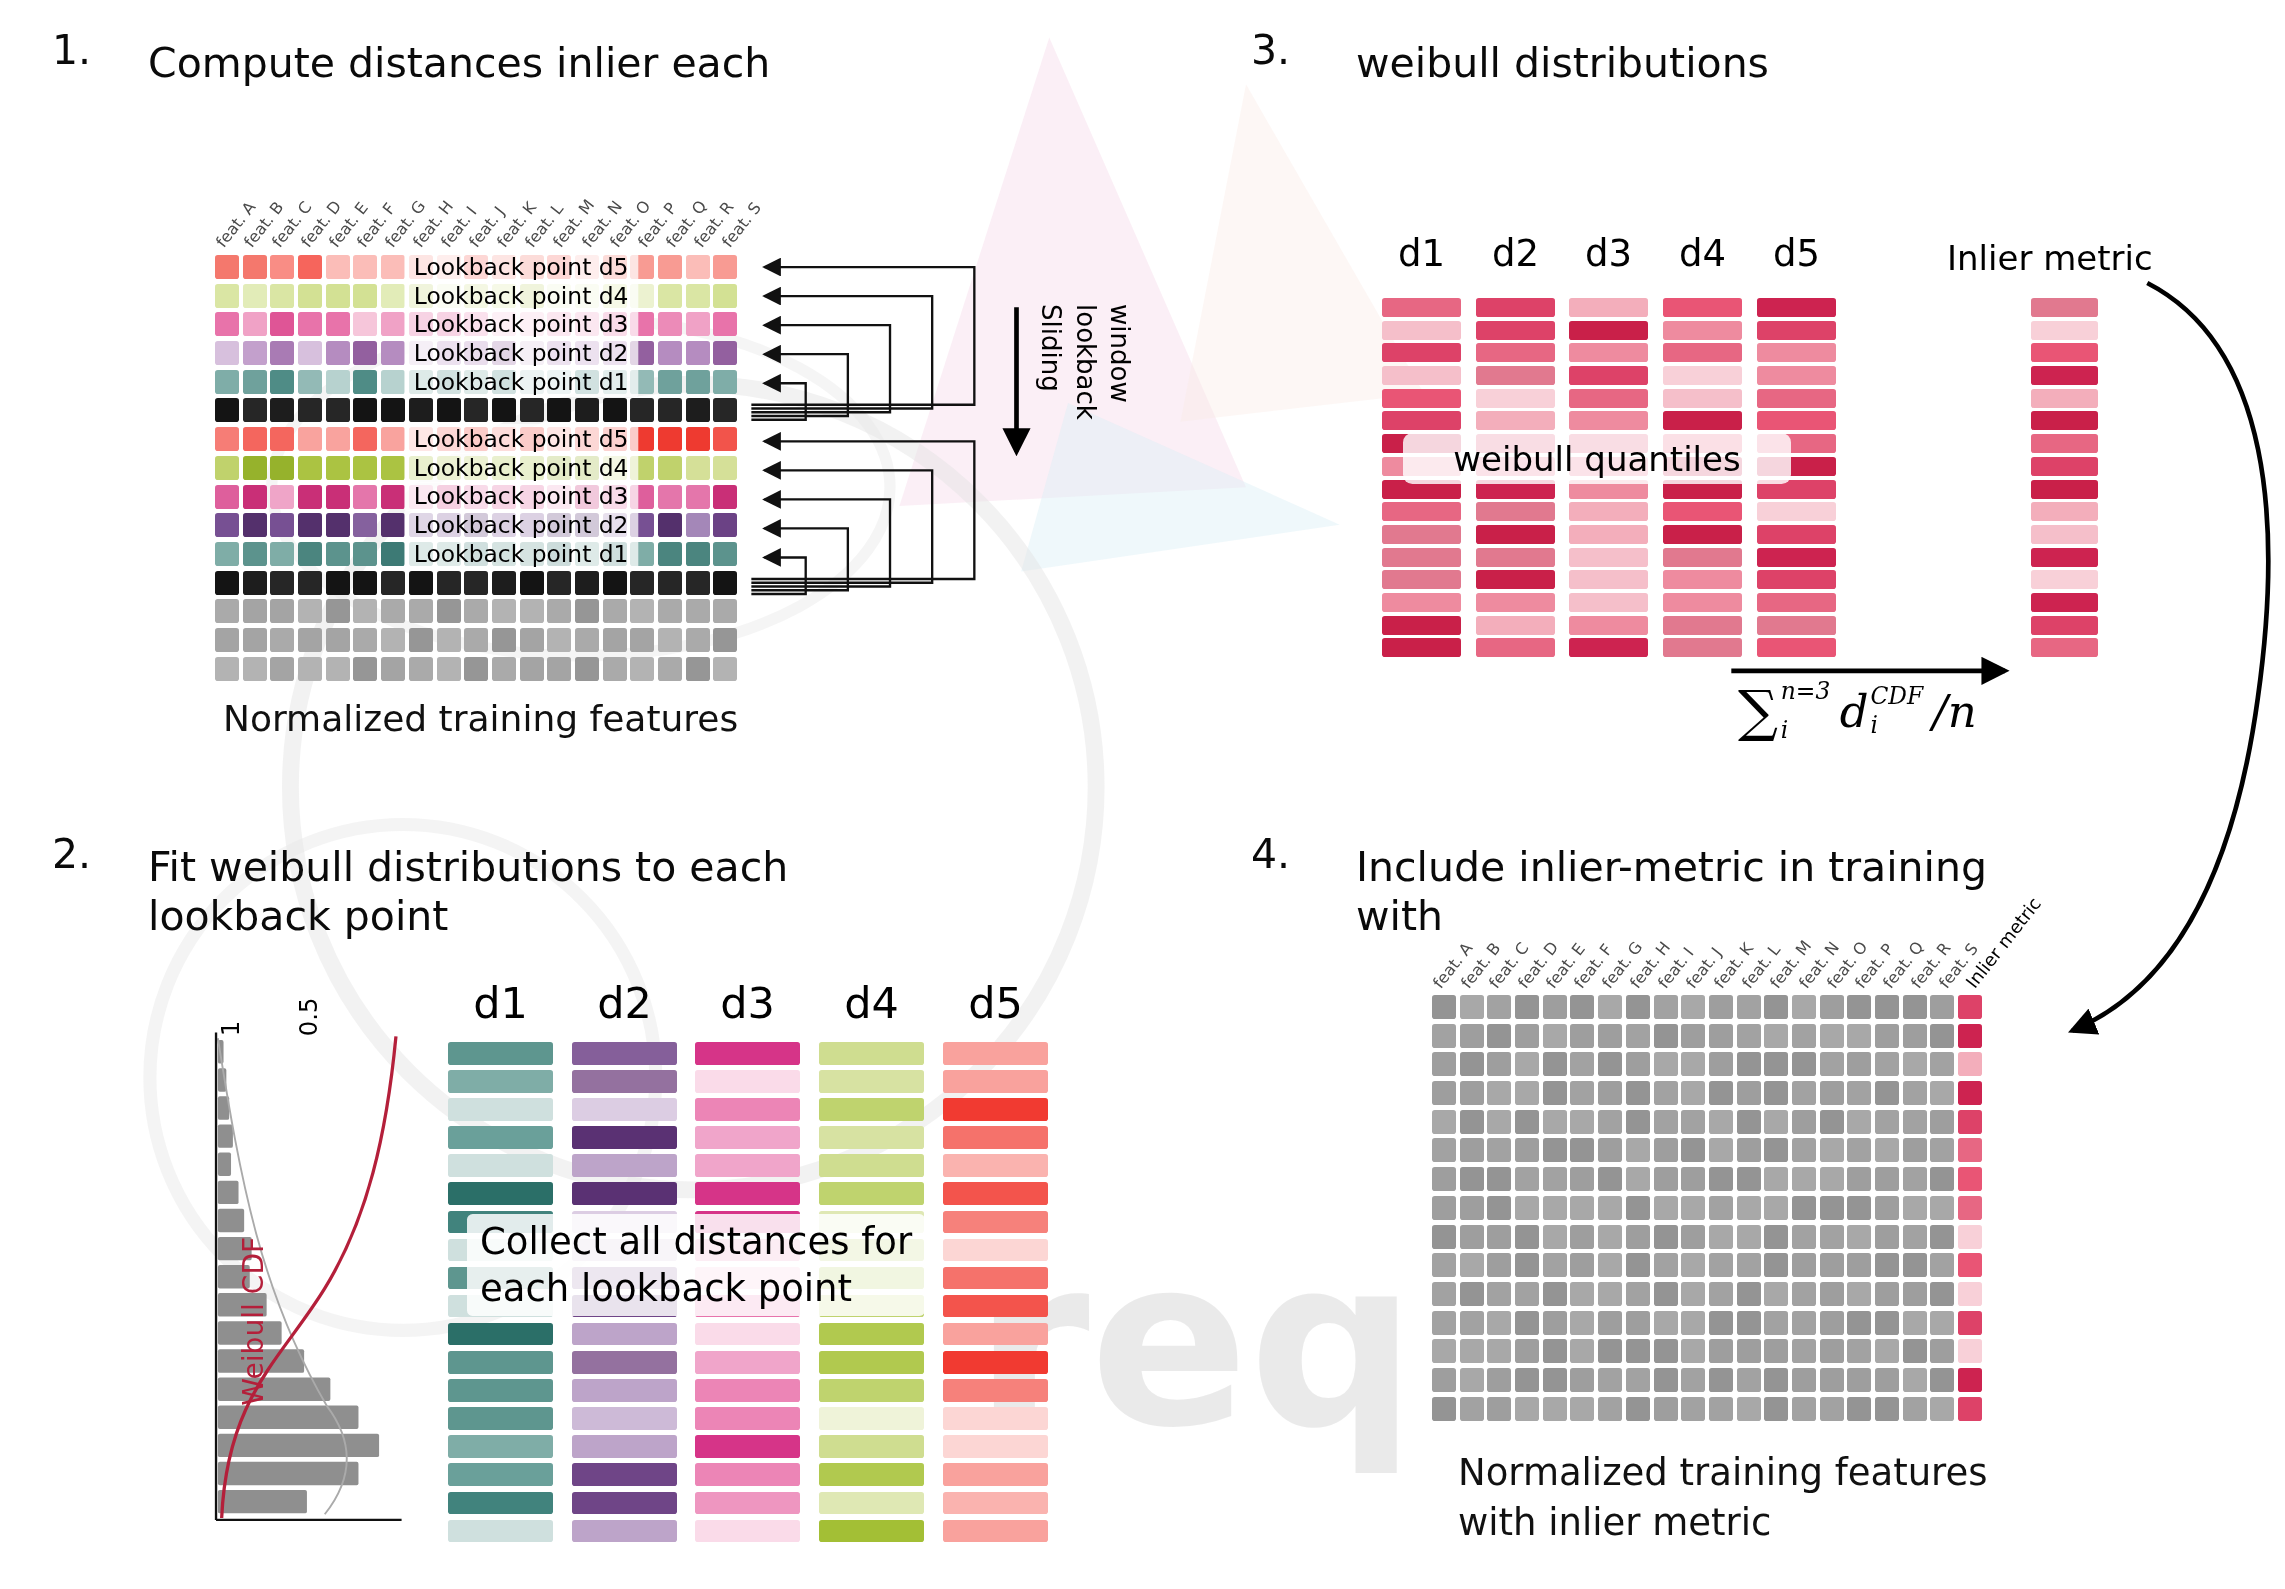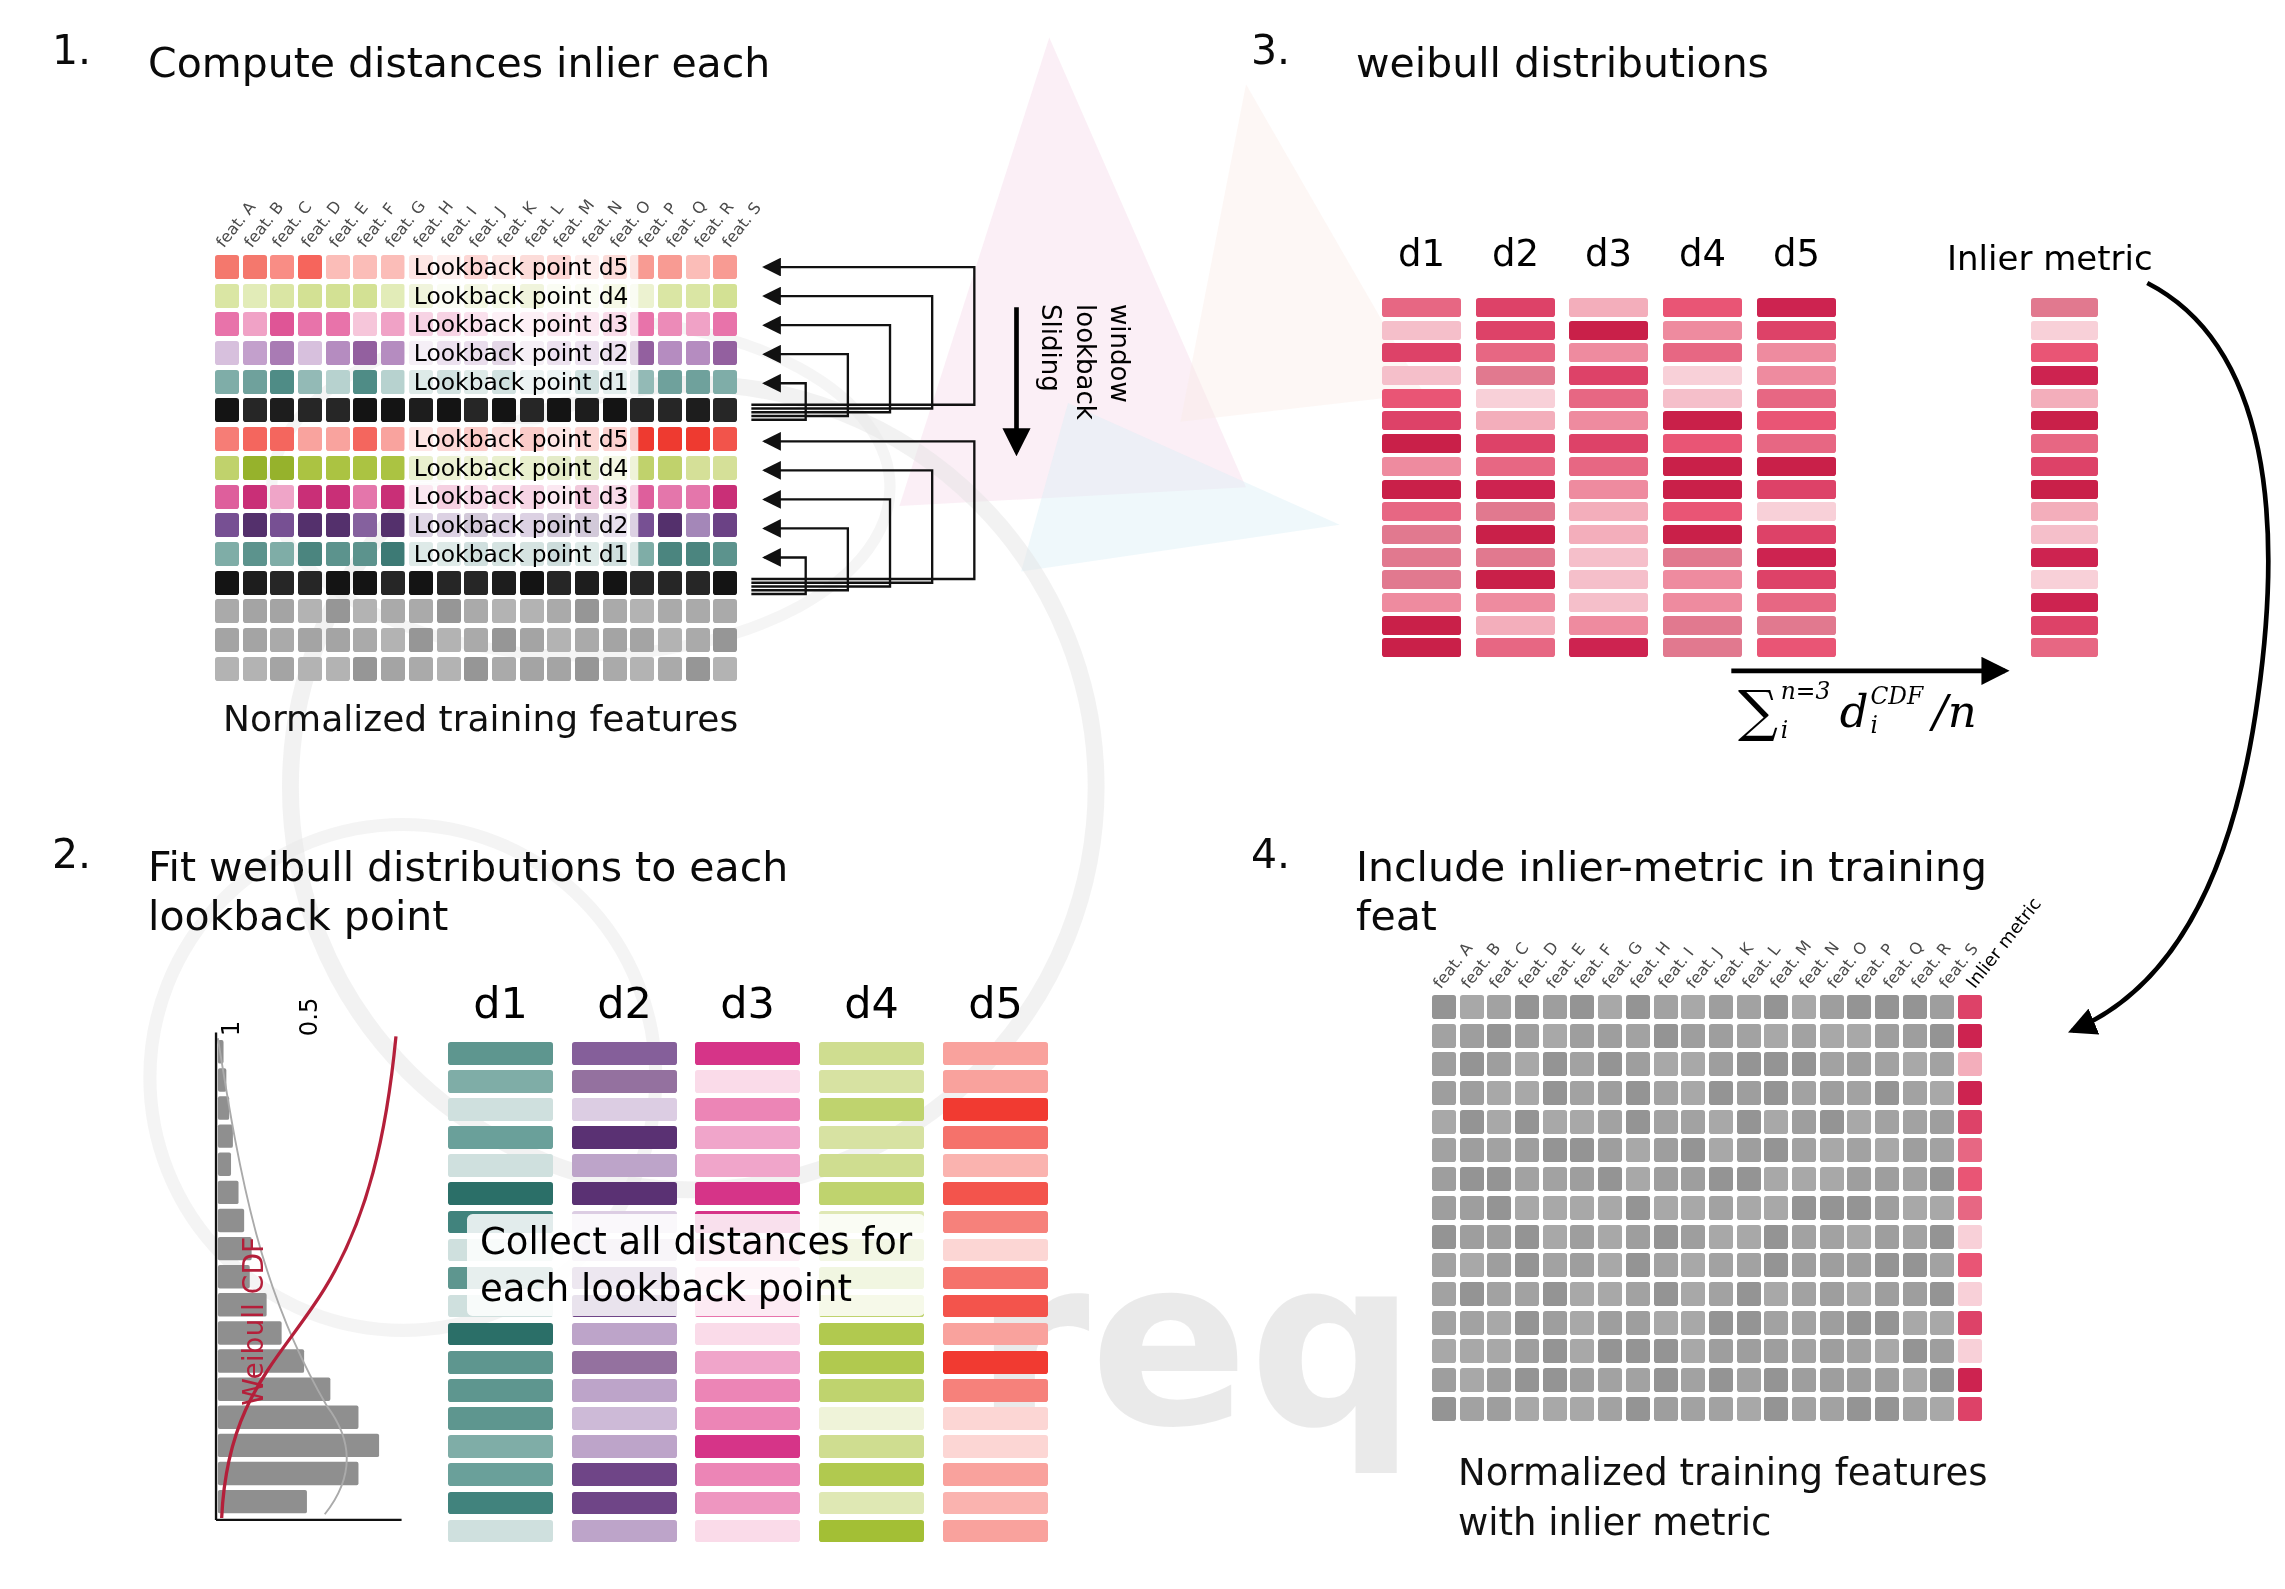--- a/index.html
+++ b/index.html
@@ -454,40 +454,41 @@
 
   <div class="overlay2" style="left:467px;top:1214px">
     <div>Collect all distances for</div>
     <div>each lookback point</div>
   </div>
 
   <div class="step-num" style="left:1251px;top:26px">3.</div>
   <div class="title" style="left:1356px;top:39px">
     <div>weibull distributions</div>
   </div>
+  <div class="overlay3" style="left:1403px;top:433px;width:388px">weibull quantiles</div>
   <div class="inlier-label" style="left:1947px;top:238px">Inlier metric</div>
 
   <div class="formula" style="left:1738px;top:680px">
     <span class="msym">∑</span>
     <span class="supsub">
       <span class="ss">n=3</span>
       <span class="ss">i</span>
     </span>
     <span class="mvar">d</span>
     <span class="supsub tight">
       <span class="ss">CDF</span>
       <span class="ss">i</span>
     </span>
     <span class="mtail">/n</span>
   </div>
 
   <div class="step-num" style="left:1251px;top:830px">4.</div>
   <div class="title" style="left:1356px;top:843px">
     <div>Include inlier-metric in training</div>
-    <div>feat</div>
+    <div>with</div>
   </div>
   <div class="feats" id="p4-feats" style="left:1432px;top:913px">
       <span class="feat-label" style="left: 12px;">feat. A</span>
       <span class="feat-label" style="left: 40px;">feat. B</span>
       <span class="feat-label" style="left: 68px;">feat. C</span>
       <span class="feat-label" style="left: 97px;">feat. D</span>
       <span class="feat-label" style="left: 125px;">feat. E</span>
       <span class="feat-label" style="left: 153px;">feat. F</span>
       <span class="feat-label" style="left: 181px;">feat. G</span>
       <span class="feat-label" style="left: 209px;">feat. H</span>

